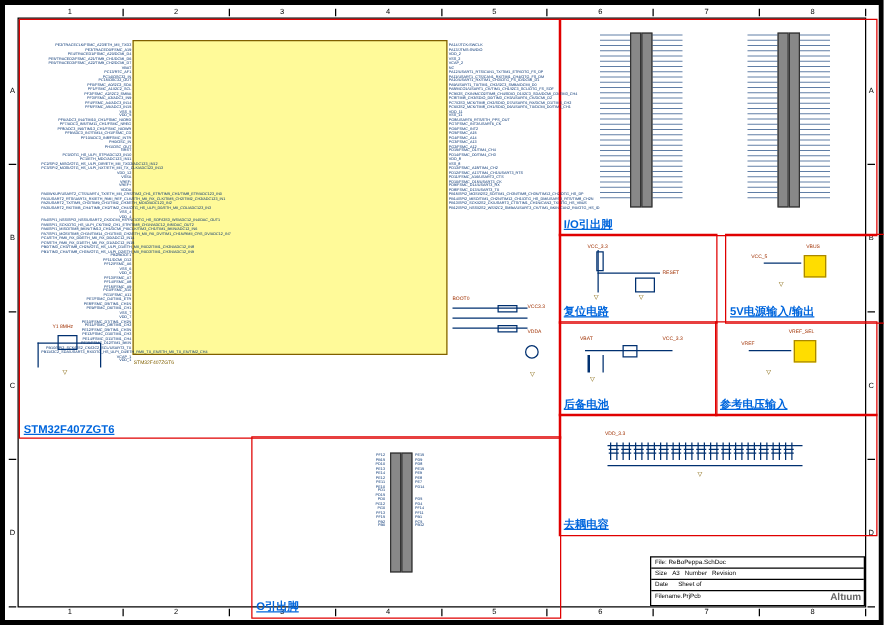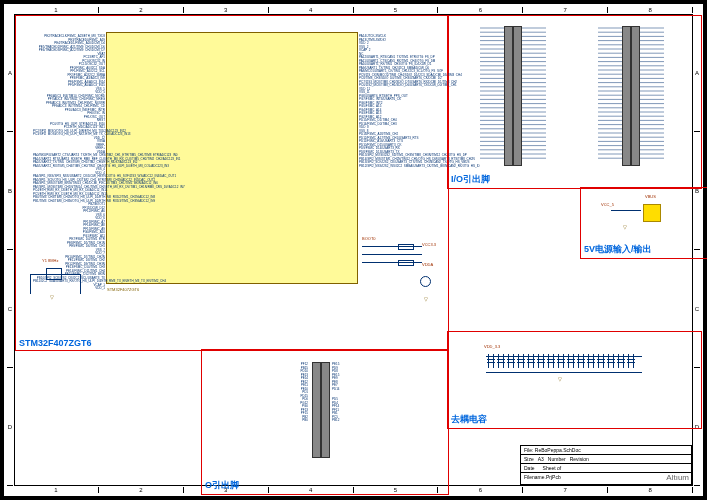--- a/index.html
+++ b/index.html
@@ -7,21 +7,21 @@
   .inner-border{position:absolute;inset:10px;border:1px solid #000;}
   .ruler{position:absolute;background:#fff;font-size:6px;color:#000;}
   .ruler-top{top:3px;left:10px;right:10px;height:6px;display:flex;}
   .ruler-bot{bottom:3px;left:10px;right:10px;height:6px;display:flex;}
   .ruler-left{left:3px;top:10px;bottom:10px;width:6px;display:flex;flex-direction:column;}
   .ruler-right{right:3px;top:10px;bottom:10px;width:6px;display:flex;flex-direction:column;}
   .ruler div{flex:1;display:flex;align-items:center;justify-content:center;border-right:1px solid #000;}
   .ruler-left div,.ruler-right div{border-right:none;border-bottom:1px solid #000;}
   
   .region{position:absolute;border:1px solid #e00000;}
-  .region-label{position:absolute;bottom:2px;left:3px;font-size:9px;font-weight:bold;color:#0066dd;white-space:nowrap;}
+  .region-label{position:absolute;bottom:2px;left:3px;font-size:9px;font-weight:bold;color:#0066dd;white-space:nowrap;text-decoration:underline;}
   
   .chip{position:absolute;background:#fffa99;border:1px solid #806000;}
   .chip-big{left:90px;top:16px;width:250px;height:250px;}
   .pin-text{position:absolute;font-size:3px;color:#003070;line-height:3.5px;white-space:nowrap;}
   .pins-left{left:-74px;width:72px;text-align:right;}
   .pins-right{right:-74px;width:72px;text-align:left;}
   .netlabel{position:absolute;font-size:4px;color:#a03000;}
   
   .small-chip{position:absolute;background:#fffa99;border:1px solid #806000;}
   
@@ -40,21 +40,21 @@
   .cap-array{position:absolute;display:flex;gap:4px;}
   .cap-array .c{width:4px;height:14px;border-left:1px solid #003070;border-right:1px solid #003070;position:relative;}
   .cap-array .c::before,.cap-array .c::after{content:"";position:absolute;left:-2px;width:8px;height:1px;background:#003070;}
   .cap-array .c::before{top:5px;}
   .cap-array .c::after{top:8px;}
   
   .yellow-sq{position:absolute;width:16px;height:16px;background:#ffdd00;border:1px solid #aa8800;}
   
   .title-block{position:absolute;right:11px;bottom:11px;width:170px;height:38px;border:1px solid #000;font-size:5px;background:#fff;}
   .title-block .row{border-bottom:1px solid #000;padding:1px 3px;display:flex;gap:4px;}
-  .altium-logo{position:absolute;right:14px;bottom:14px;font-size:8px;font-weight:normal;color:#666;}
+  .altium-logo{position:absolute;right:14px;bottom:14px;font-size:8px;font-weight:bold;color:#666;}
 </style>
 </head>
 <body>
 
 <div class="sheet">
   <div class="inner-border"></div>
 
   <div class="ruler ruler-top" id="rt">
       <div>1</div>
       <div>2</div>
@@ -273,31 +273,59 @@
           <line x1="184" y1="130" x2="208" y2="130"></line>
           <line x1="24" y1="134.20000000000002" x2="48" y2="134.20000000000002"></line>
           <line x1="66" y1="134.20000000000002" x2="90" y2="134.20000000000002"></line>
           <line x1="142" y1="134.20000000000002" x2="166" y2="134.20000000000002"></line>
           <line x1="184" y1="134.20000000000002" x2="208" y2="134.20000000000002"></line>
         </g>
     </svg>
     <div class="region-label">I/O引出脚</div>
   </div>
 
+  <div class="region" style="left:443px;top:183px;width:125px;height:70px;">
+    <div class="vcc-label" style="left:22px;top:6px;">VCC_3.3</div>
+    <div class="wire-v" style="left:30px;top:12px;height:34px;"></div>
+    <div class="tiny-comp res" style="left:24px;top:18px;transform:rotate(90deg);"></div>
+    <div class="wire-h" style="left:30px;top:30px;width:50px;"></div>
+    <div class="tiny-comp" style="left:60px;top:34px;width:14px;height:10px;border:1px solid #003070;"></div>
+    <div class="gnd" style="left:63px;top:46px;"></div>
+    <div class="gnd" style="left:27px;top:46px;"></div>
+    <div class="netlabel" style="left:82px;top:27px;">RESET</div>
+    <div class="region-label">复位电路</div>
+  </div>
 
   <div class="region" style="left:576px;top:183px;width:128px;height:70px;">
     <div class="yellow-sq" style="left:62px;top:16px;"></div>
     <div class="wire-h" style="left:30px;top:22px;width:30px;"></div>
     <div class="gnd" style="left:42px;top:36px;"></div>
     <div class="vcc-label" style="left:64px;top:6px;">VBUS</div>
     <div class="vcc-label" style="left:20px;top:14px;">VCC_5</div>
     <div class="region-label">5V电源输入/输出</div>
   </div>
 
-
+  <div class="region" style="left:443px;top:253px;width:125px;height:74px;">
+    <div class="wire-h" style="left:20px;top:22px;width:70px;"></div>
+    <div class="tiny-comp" style="left:22px;top:26px;width:10px;height:14px;border-left:2px solid #003070;border-right:1px solid #003070;"></div>
+    <div class="tiny-comp" style="left:50px;top:18px;width:10px;height:8px;border:1px solid #003070;"></div>
+    <div class="gnd" style="left:24px;top:42px;"></div>
+    <div class="vcc-label" style="left:16px;top:10px;">VBAT</div>
+    <div class="vcc-label" style="left:82px;top:10px;">VCC_3.3</div>
+    <div class="region-label">后备电池</div>
+  </div>
+
+  <div class="region" style="left:568px;top:253px;width:128px;height:74px;">
+    <div class="yellow-sq" style="left:62px;top:14px;"></div>
+    <div class="wire-h" style="left:26px;top:22px;width:34px;"></div>
+    <div class="gnd" style="left:40px;top:36px;"></div>
+    <div class="vcc-label" style="left:20px;top:14px;">VREF</div>
+    <div class="vcc-label" style="left:58px;top:4px;">VREF_SEL</div>
+    <div class="region-label">参考电压输入</div>
+  </div>
 
   <div class="region" style="left:443px;top:327px;width:253px;height:96px;">
     <div class="cap-array" id="caparr" style="left:40px;top:22px;">
         <div class="c"></div>
         <div class="c"></div>
         <div class="c"></div>
         <div class="c"></div>
         <div class="c"></div>
         <div class="c"></div>
         <div class="c"></div>

